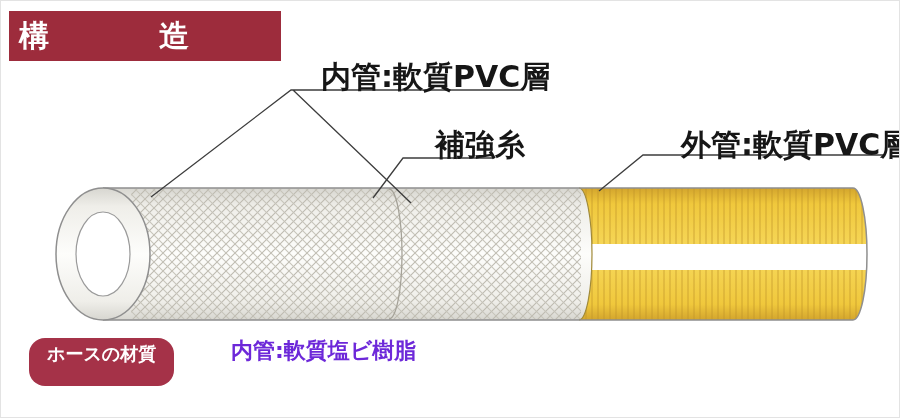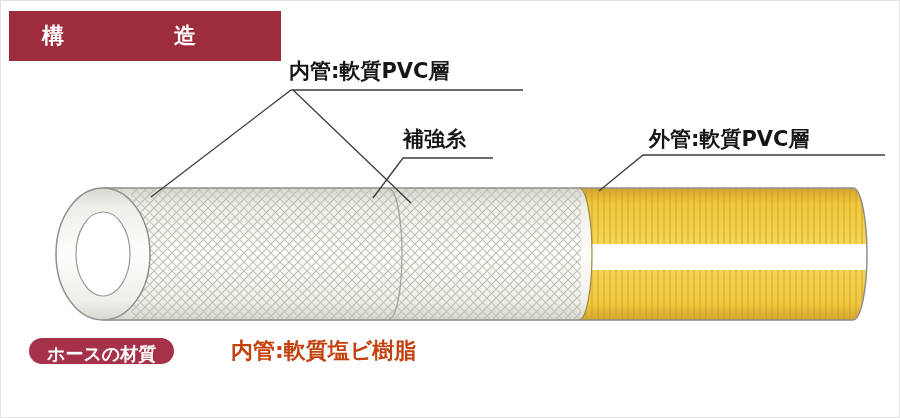--- a/index.html
+++ b/index.html
@@ -10,53 +10,54 @@
     overflow:hidden;
     border:1px solid #e3e3e3;
     box-sizing:border-box;
     font-family:"DejaVu Sans","Liberation Sans",sans-serif;
   }
   .banner{
     position:absolute;left:8px;top:10px;
     width:272px;height:50px;
     background:#9d2c3c;
     color:#ffffff;
-    font-size:22px;font-weight:bold;
+    font-size:30px;font-weight:bold;
     line-height:50px;
-    padding-left:33px;
+    padding-left:10px;
     letter-spacing:110px;
     overflow:hidden;
     box-sizing:border-box;
     white-space:nowrap;
   }
   .callout{
     position:absolute;
     color:#161616;
     font-weight:600;
-    font-size:21px;
+    font-size:30px;
     white-space:nowrap;
     z-index:2;
+    margin-left:32px;
   }
   .label-inner{left:288px;top:56px;}
   .label-reinforce{left:402px;top:124px;}
   .label-outer{left:648px;top:124px;}
   .badge{
     position:absolute;left:28px;top:337px;
-    height:26px;line-height:31px;
+    height:48px;line-height:31px;
     padding:0 18px;
     background:#a53248;
     color:#ffffff;
     font-size:18px;font-weight:600;
     border-radius:16px;
     white-space:nowrap;
     z-index:2;
   }
   .material-line{
     position:absolute;
-    color:#c2410c;
+    color:#6d28d9;
     font-size:22px;font-weight:600;
     white-space:nowrap;
     z-index:2;
   }
   .material-1{left:230px;top:335px;}
   .material-2{left:230px;top:371px;}
   .hose-svg{position:absolute;left:0;top:0;z-index:1;}
 </style>
 </head>
 <body>

